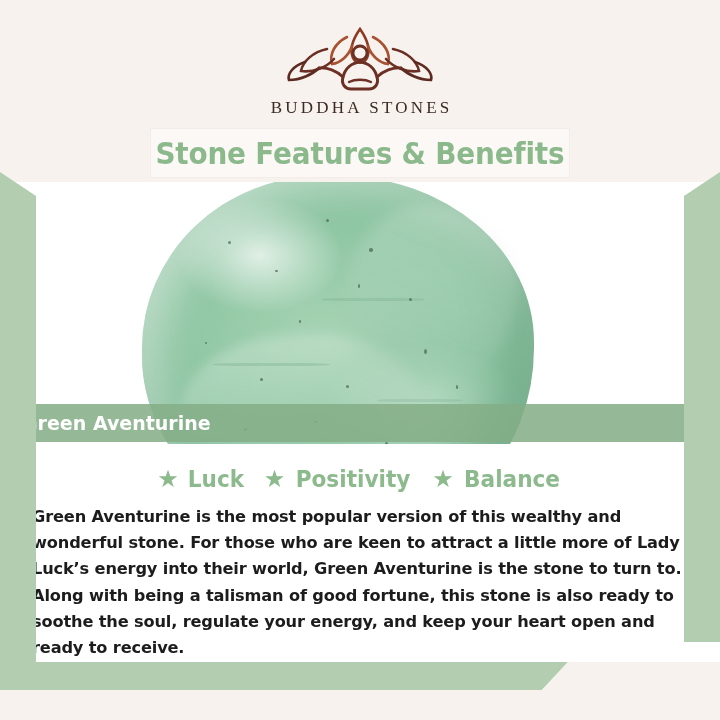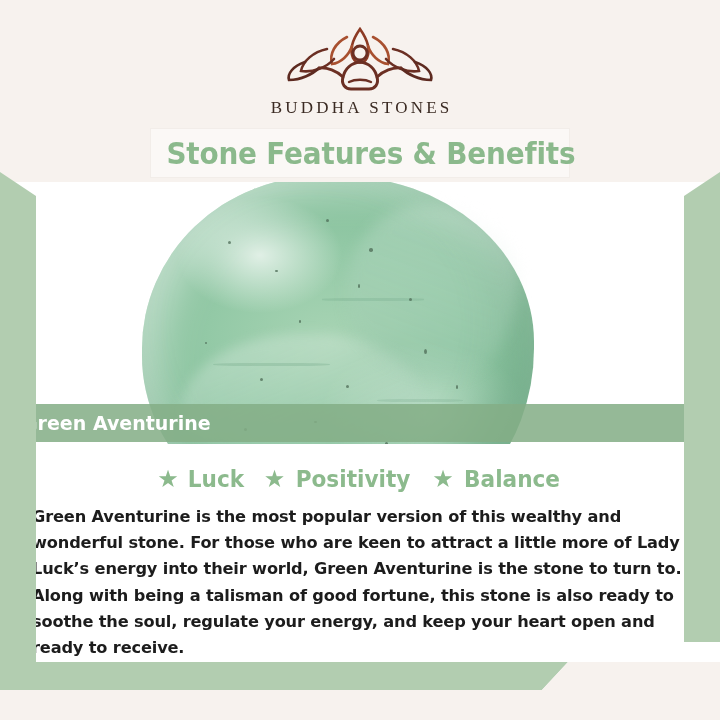--- a/index.html
+++ b/index.html
@@ -103,21 +103,21 @@
   .title-banner {
     position: absolute;
     left: 151px;
     top: 129px;
     width: 418px;
     height: 48px;
     background: #fbf8f6;
     box-shadow: 0 0 0 1px rgba(0,0,0,0.02);
     display: flex;
     align-items: center;
-    justify-content: flex-start;
+    justify-content: center;
   }
   .title-text {
     font-family: "DejaVu Sans", sans-serif;
     font-size: 30px;
     font-weight: bold;
     color: #8bb98c;
     letter-spacing: -0.2px;
     transform: scaleX(0.93);
     white-space: nowrap;
   }

